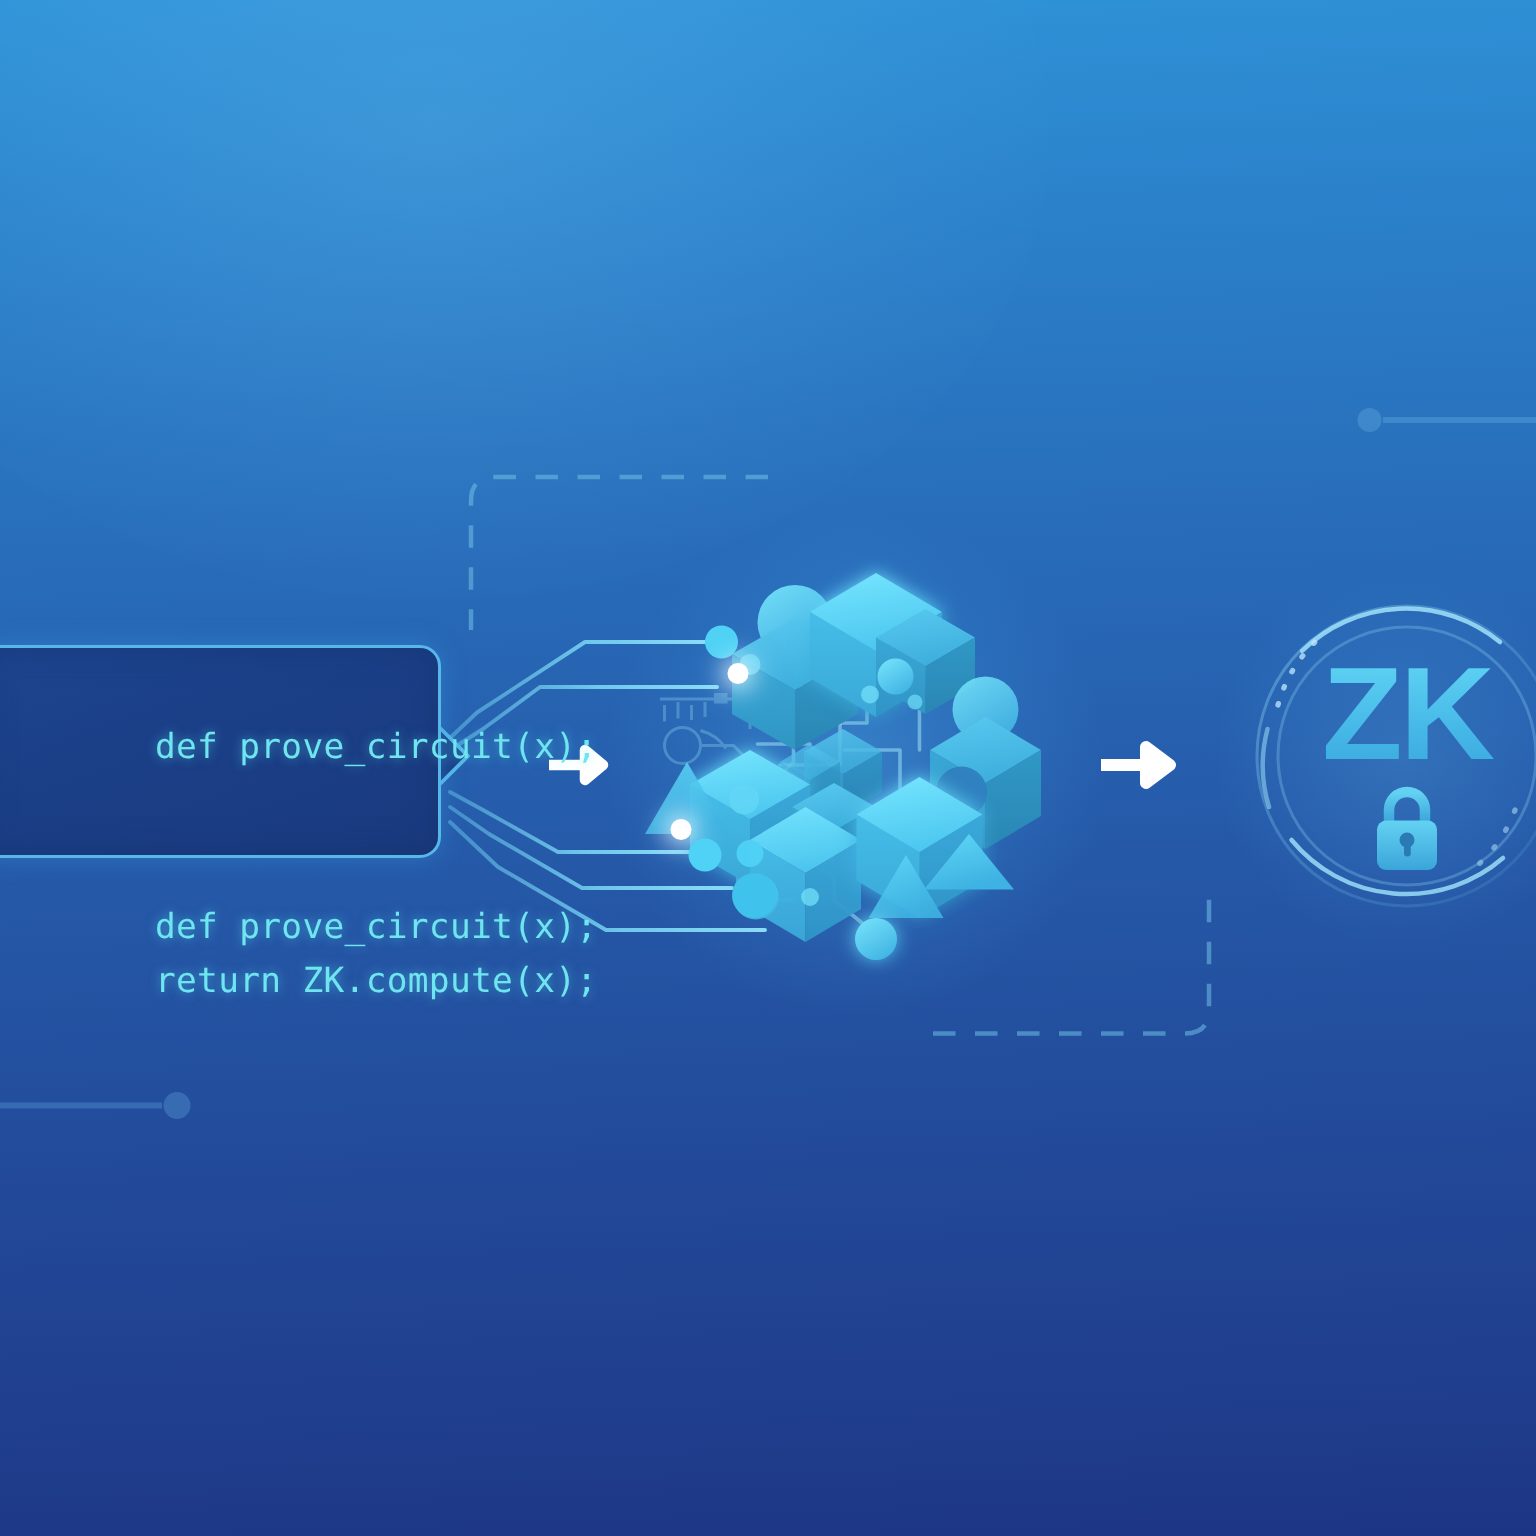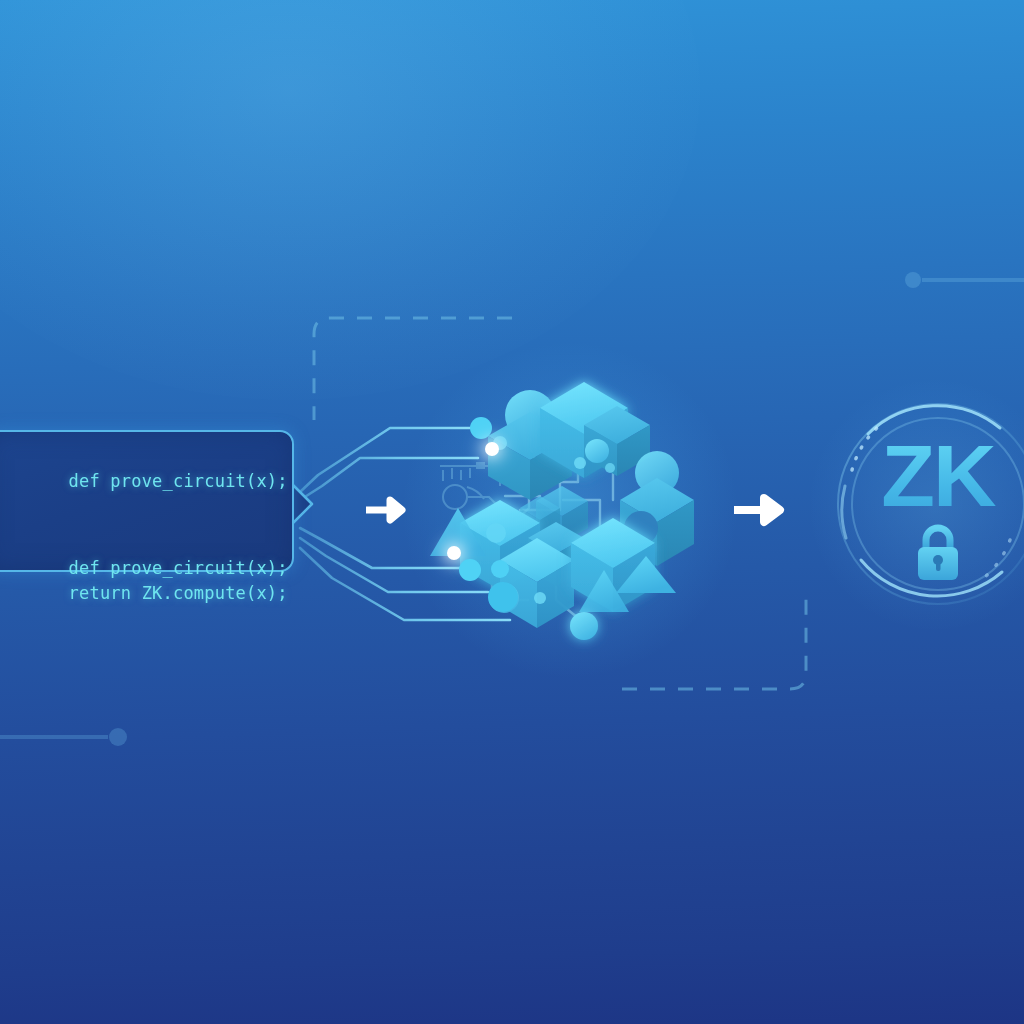--- a/index.html
+++ b/index.html
@@ -62,27 +62,27 @@
   #code-panel .panel-body {
     position: absolute;
     inset: 0;
     background: linear-gradient(160deg, #1d458f 0%, #1b3f87 45%, #1a3a7e 100%);
     border: 2.5px solid #56b7e8;
     border-radius: 14px;
     box-shadow: 0 0 16px rgba(60,160,230,0.35), inset 0 0 22px rgba(20,50,110,0.55);
   }
   #code-text {
     position: absolute;
-    left: 20px;
+    left: 33px;
     top: 14px;
     right: 10px;
     color: #6fe5ef;
     font-family: "DejaVu Sans Mono", "Liberation Mono", monospace;
-    font-size: 17px;
-    line-height: 25px;
+    font-size: 23px;
+    line-height: 36px;
     letter-spacing: 0.2px;
     white-space: pre;
     text-shadow: 0 0 7px rgba(90,225,240,0.55);
   }
   #code-text .blank { display: block; height: 12px; }
 
   
   #zk-badge {
     position: absolute;
     left: 838px;

